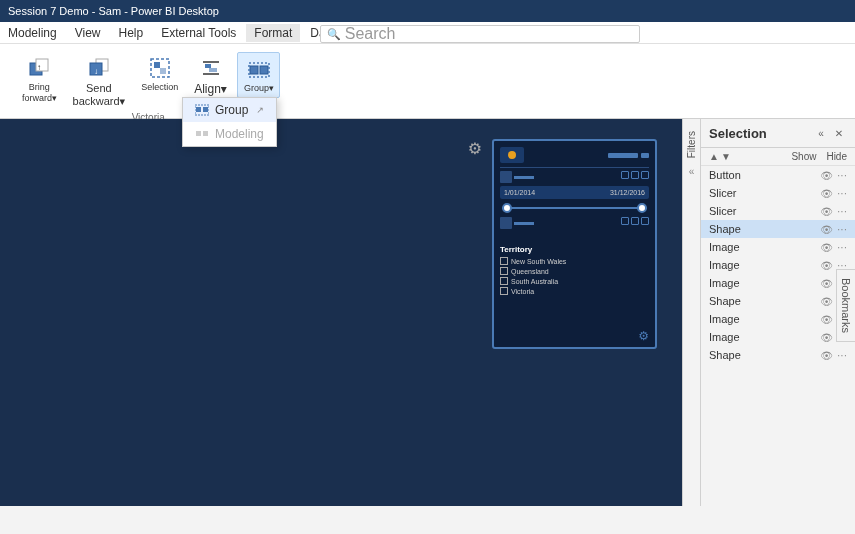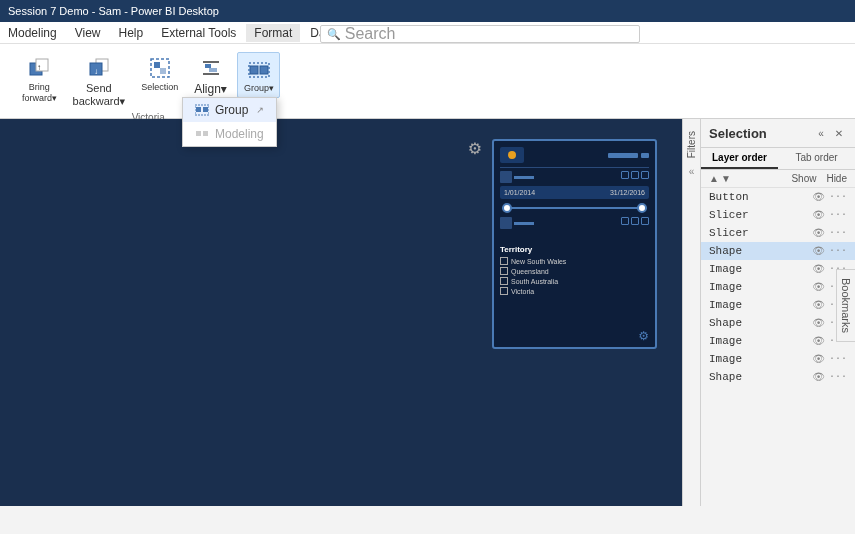--- a/index.html
+++ b/index.html
@@ -201,21 +201,20 @@
     }
 
     .layer-item {
       display: flex;
       align-items: center;
       justify-content: center;
       padding: 3px 8px;
       cursor: pointer;
       font-size: 11px;
       color: #333;
-      font-family: Liberation Mono, monospace;
     }
     .layer-item.selected { background: #cce0f5; }
     .layer-item-name { flex: 1; }
     .layer-item-icons {
       display: flex;
       gap: 4px;
       color: #888;
       font-size: 10px;
     }
 
@@ -427,24 +426,20 @@
   </div>
 
   <div class="right-panel">
     <div class="panel-header">
       <span class="panel-title">Selection</span>
       <div class="panel-controls">
         <span class="panel-control-btn">«</span>
         <span class="panel-control-btn">✕</span>
       </div>
     </div>
-    <div class="panel-tabs">
-      <div class="panel-tab active">Layer order</div>
-      <div class="panel-tab">Tab order</div>
-    </div>
     <div class="layer-header">
       <div class="layer-arrows">
         <span>▲</span>
         <span>▼</span>
       </div>
       <div class="layer-show-hide">
         <span>Show</span>
         <span>Hide</span>
       </div>
     </div>

